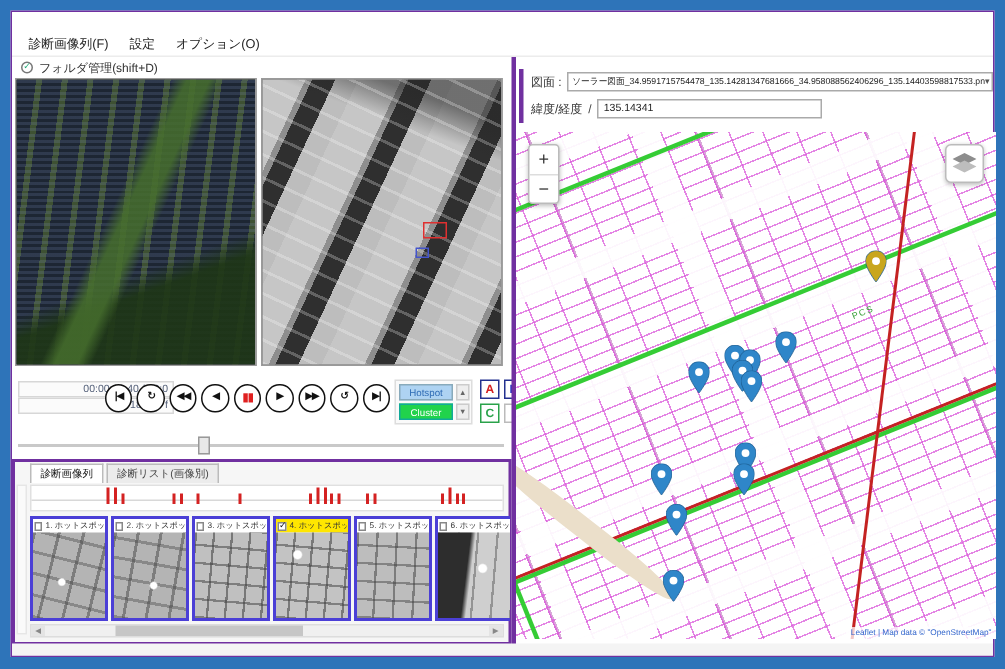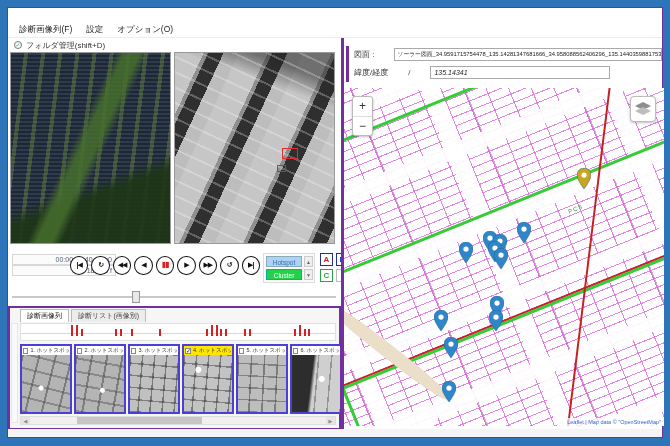--- a/index.html
+++ b/index.html
@@ -98,29 +98,29 @@
        repeating-linear-gradient(95deg, rgba(60,60,60,.4) 0 1.5px, rgba(0,0,0,0) 1.5px 13px); }
   .hscroll { position:absolute; left:10px; top:108px; width:316px; height:9px; background:#f0f0f0; border:1px solid #ddd; display:flex; }
   .harrow { width:9px; font-size:5px; color:#888; text-align:center; line-height:8px; background:#e4e4e4; }
   .htrack { position:relative; flex:1; }
   .hthumb { position:absolute; left:16%; width:42%; top:0; height:100%; background:#c6c6c6; }
 
   
   .vdivider { position:absolute; left:333px; top:30px; width:3px; height:392px; background:#7030a0; }
   .map-header { position:absolute; left:338px; top:36px; width:318px; height:42px; }
   .accentbar { position:absolute; left:0; top:2px; width:3px; height:36px; background:#7030a0; }
-  .mh-row { position:absolute; left:8px; display:flex; align-items:center; gap:20px; }
+  .mh-row { position:absolute; left:8px; display:flex; align-items:center; gap:4px; }
   .mh-row.r1 { top:4px; width:308px; }
   .mh-row.r2 { top:22px; width:308px; }
   .mh-label { font-size:8px; color:#333; white-space:nowrap; }
   .mh-select { flex:1; height:13px; border:1px solid #aaa; background:#fff; font-size:5.8px; color:#222; display:flex; align-items:center; padding:0 2px; overflow:hidden; white-space:nowrap; }
   .mh-select .arrow { margin-left:auto; font-size:6px; color:#555; }
   .mh-input { height:13px; border:1px solid #aaa; background:#fff; font-size:7px; color:#222; padding:0 3px; }
   .mh-input.lat { width:96px; }
-  .mh-input.lon { width:180px;font-style:italic; }
+  .mh-input.lon { width:150px; }
   .mh-slash { font-size:8px; color:#444; }
 
   .map { position:absolute; left:336px; top:80px; width:320px; height:338px; overflow:hidden; background:#fdfbfd; }
   .map-rot { position:absolute; left:50%; top:50%; width:1000px; height:1000px; margin:-500px 0 0 -500px; transform:rotate(-22deg);
     background-color:#fff;
     background-image:
       repeating-linear-gradient(0deg, rgba(0,0,0,0) 0 63px, rgba(255,255,255,.93) 63px 78px),
       repeating-linear-gradient(90deg, rgba(0,0,0,0) 0 150px, rgba(255,255,255,.93) 150px 168px),
       repeating-linear-gradient(0deg, rgba(219,92,219,.75) 0 1px, rgba(0,0,0,0) 1px 9px),
       repeating-linear-gradient(90deg, rgba(219,92,219,.75) 0 1px, rgba(0,0,0,0) 1px 21px),

